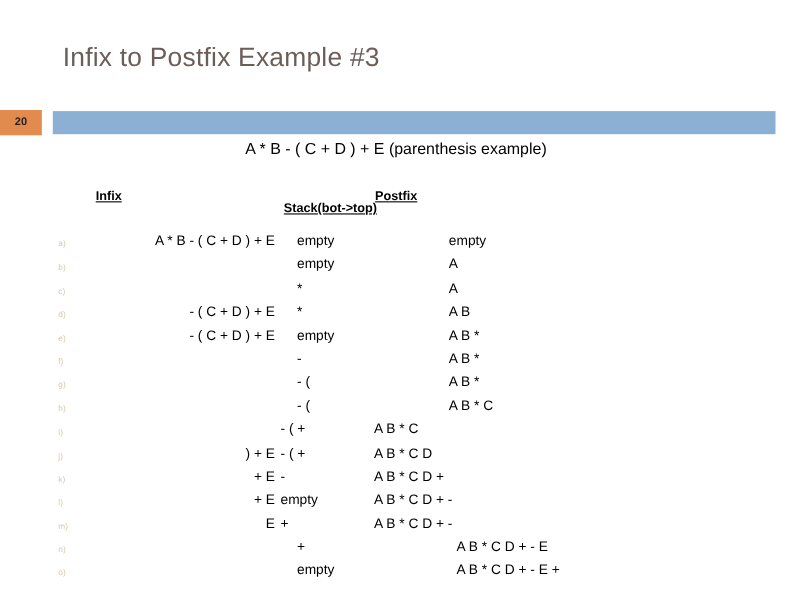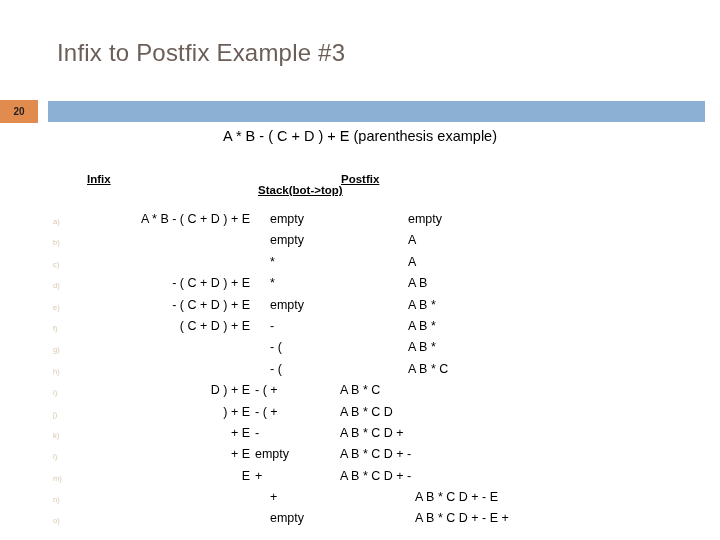--- a/index.html
+++ b/index.html
@@ -179,37 +179,35 @@
       <div class="cell cell-postfix">A B</div>
     </div>
     <div class="trace-row">
       <div class="row-marker" style="color: rgb(216, 199, 174);">e)</div>
       <div class="cell cell-infix">- ( C + D ) + E</div>
       <div class="cell cell-stack">empty</div>
       <div class="cell cell-postfix">A B *</div>
     </div>
     <div class="trace-row">
       <div class="row-marker" style="color: rgb(216, 199, 174);">f)</div>
-      <div class="cell cell-infix">( C + D ) + E</div>
       <div class="cell cell-stack">-</div>
       <div class="cell cell-postfix">A B *</div>
     </div>
     <div class="trace-row">
       <div class="row-marker" style="color: rgb(216, 199, 174);">g)</div>
       <div class="cell cell-stack">- (</div>
       <div class="cell cell-postfix">A B *</div>
     </div>
     <div class="trace-row">
       <div class="row-marker" style="color: rgb(216, 199, 174);">h)</div>
       <div class="cell cell-stack">- (</div>
       <div class="cell cell-postfix">A B * C</div>
     </div>
     <div class="trace-row shifted">
       <div class="row-marker" style="color: rgb(216, 199, 174);">i)</div>
-      <div class="cell cell-infix">D ) + E</div>
       <div class="cell cell-stack">- ( +</div>
       <div class="cell cell-postfix">A B * C</div>
     </div>
     <div class="trace-row shifted">
       <div class="row-marker" style="color: rgb(216, 199, 174);">j)</div>
       <div class="cell cell-infix">) + E</div>
       <div class="cell cell-stack">- ( +</div>
       <div class="cell cell-postfix">A B * C D</div>
     </div>
     <div class="trace-row shifted">

